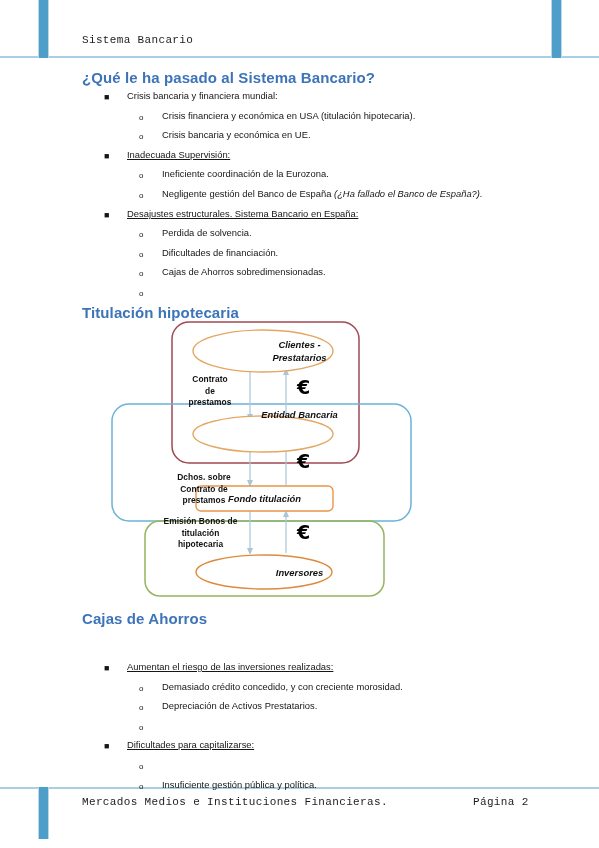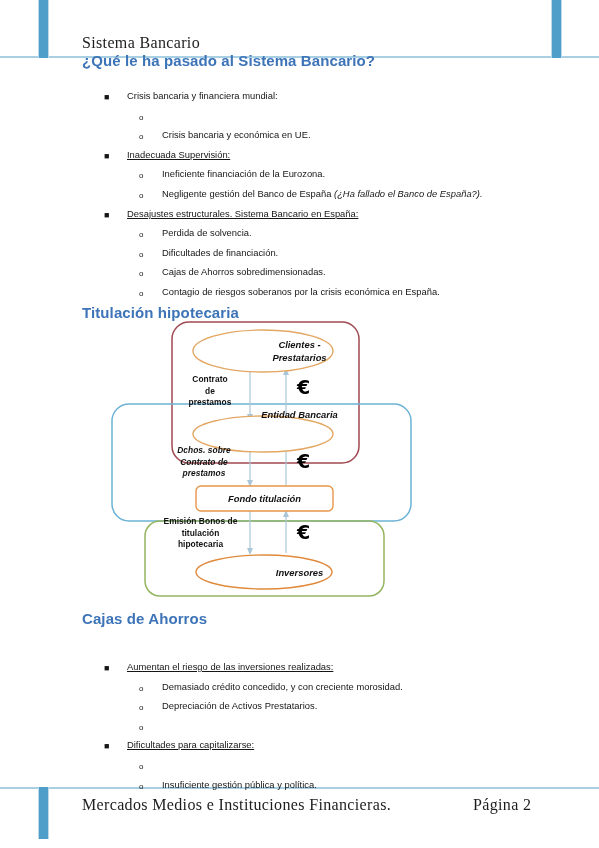--- a/index.html
+++ b/index.html
@@ -20,36 +20,36 @@
     position:absolute;width:9px;background:#4f9ec9;
     border-left:1px solid #bcd9ea;border-right:1px solid #bcd9ea;
   }
   #vbar-tl{left:38px;top:0px;height:58px;}
   #vbar-tr{left:551px;top:0px;height:58px;}
   #vbar-bl{left:38px;top:787px;height:52px;}
 
   
   .runhead{
     position:absolute;
-    font-family:Liberation Serif, serif;
-    font-size:16px;color:#1d1d1d;letter-spacing:.35px;
+    font-family:Liberation Mono, monospace;
+    font-size:11px;color:#1d1d1d;letter-spacing:.35px;
     white-space:nowrap;
     text-align:center;
   }
   #running-header{left:82px;top:34px;}
   #footer-text{left:82px;top:796px;}
   #footer-page{left:473px;top:796px;}
 
   
   .heading{
     position:absolute;left:82px;
     font-size:15px;font-weight:bold;color:#3d74b8;
     letter-spacing:.1px;white-space:nowrap;
   }
-  #heading-que-le-ha-pasado{top:52px;}
+  #heading-que-le-ha-pasado{top:69px;}
   #heading-titulacion{top:304px;}
   #heading-cajas{top:610px;}
 
   
   .list{position:absolute;left:0;width:599px;}
   #list-sistema{top:90px;}
   #list-cajas{top:661px;}
 
   .li{
     position:relative;height:19.6px;
@@ -103,32 +103,33 @@
 <div class="heading" id="heading-titulacion">Titulación hipotecaria</div>
 <div class="heading" id="heading-cajas">Cajas de Ahorros</div>
 
 <div class="list" id="list-sistema">
     <div class="li lvl1">
       <span class="marker">■</span>
       <span class="txt"><span>Crisis bancaria y financiera mundial:</span></span>
     </div>
     <div class="li lvl2">
       <span class="marker">o</span>
+      <span class="txt"><span>Crisis financiera y económica en USA (titulación hipotecaria).</span></span>
     </div>
     <div class="li lvl2">
       <span class="marker">o</span>
       <span class="txt"><span>Crisis bancaria y económica en UE.</span></span>
     </div>
     <div class="li lvl1">
       <span class="marker">■</span>
       <span class="txt"><span class="u">Inadecuada Supervisión:</span></span>
     </div>
     <div class="li lvl2">
       <span class="marker">o</span>
-      <span class="txt"><span>Ineficiente financiación de la Eurozona.</span></span>
+      <span class="txt"><span>Ineficiente coordinación de la Eurozona.</span></span>
     </div>
     <div class="li lvl2">
       <span class="marker">o</span>
       <span class="txt"><span>Negligente gestión del Banco de España</span><span class="it"> (¿Ha fallado el Banco de España?).</span></span>
     </div>
     <div class="li lvl1">
       <span class="marker">■</span>
       <span class="txt"><span class="u">Desajustes estructurales. Sistema Bancario en España:</span></span>
     </div>
     <div class="li lvl2">
@@ -138,21 +139,20 @@
     <div class="li lvl2">
       <span class="marker">o</span>
       <span class="txt"><span>Dificultades de financiación.</span></span>
     </div>
     <div class="li lvl2">
       <span class="marker">o</span>
       <span class="txt"><span>Cajas de Ahorros sobredimensionadas.</span></span>
     </div>
     <div class="li lvl2">
       <span class="marker">o</span>
-      <span class="txt"><span>Contagio de riesgos soberanos por la crisis económica en España.</span></span>
     </div>
   </div>
 <div class="list" id="list-cajas">
     <div class="li lvl1">
       <span class="marker">■</span>
       <span class="txt"><span class="u">Aumentan el riesgo de las inversiones realizadas:</span></span>
     </div>
     <div class="li lvl2">
       <span class="marker">o</span>
       <span class="txt"><span>Demasiado crédito concedido, y con creciente morosidad.</span></span>
@@ -218,21 +218,21 @@
   </div>
   <div class="nodelabel" style="left:0;top:408px;">Entidad Bancaria</div>
   <div class="nodelabel" style="left:196px;top:492px;width:137px;">Fondo titulación</div>
   <div class="nodelabel" style="left:0;top:566px;">Inversores</div>
 
   <div class="dlabel" style="left:176px;top:374px;width:68px;">
     <span>Contrato</span><br>
     <span>de</span><br>
     <span>prestamos</span>
   </div>
-  <div class="dlabel" style="left:162px;top:445px;width:84px;font-style:italic;">
+  <div class="dlabel" style="left:162px;top:472px;width:84px;">
     <span>Dchos. sobre</span><br>
     <span>Contrato de</span><br>
     <span>prestamos</span>
   </div>
   <div class="dlabel" style="left:153px;top:516px;width:95px;">
     <span>Emisión Bonos de</span><br>
     <span>titulación</span><br>
     <span>hipotecaria</span>
   </div>
 

